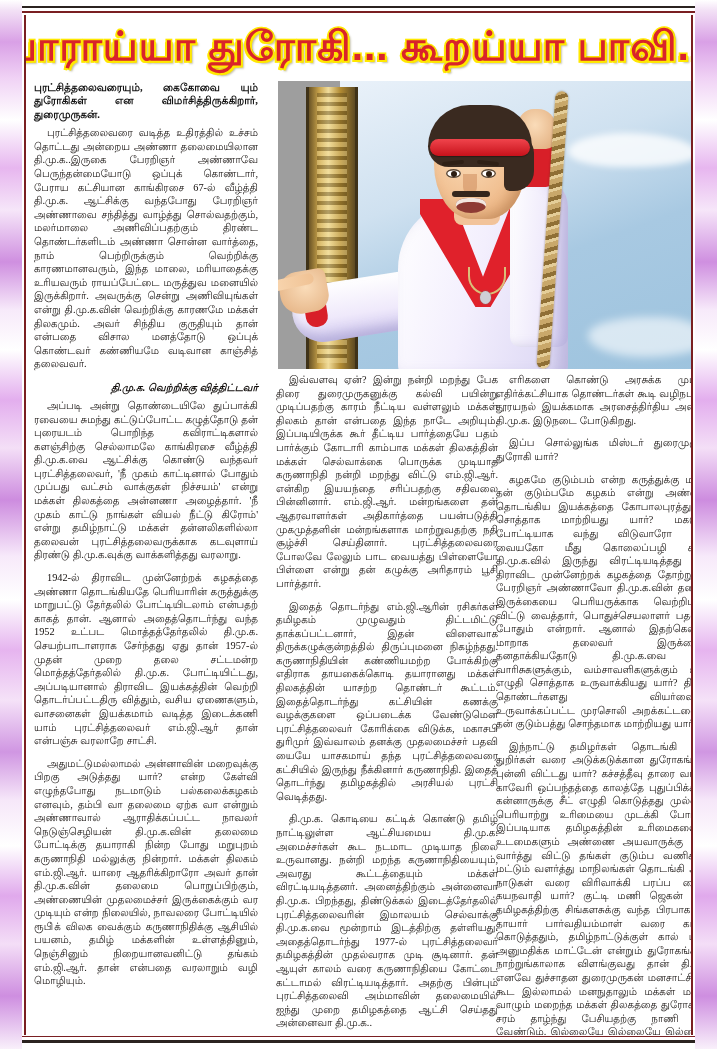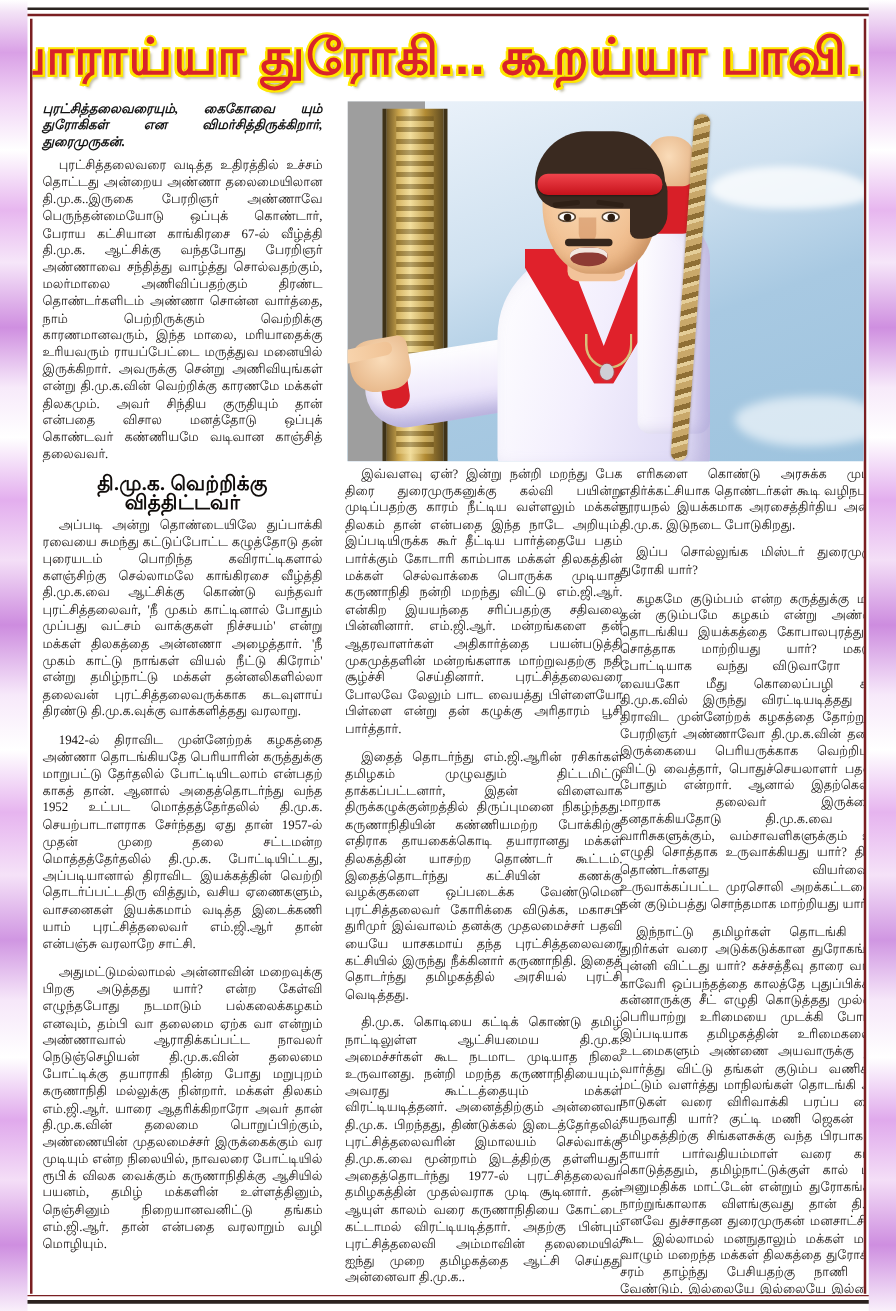--- a/index.html
+++ b/index.html
@@ -262,42 +262,43 @@
   }
   .col-1{left:6px;width:224px;}
   .col-2{left:248px;width:222px;}
   .col-3{left:468px;width:222px;}
 
   
   .col-2 .pad-top,.col-3 .pad-top{height:292px;}
 
   .lede{
     font-family:"Liberation Serif", serif;
-    font-weight:bold;font-style:italic;
+    font-weight:bold;
     font-size:10.6px;line-height:13.4px;
     color:#121212;text-align:justify;
     margin:0 0 5px 0;
   }
   .body{
     font-family:"Liberation Serif", serif;
     font-size:10.3px;line-height:13.6px;
     color:#15100e;text-align:justify;
     margin:0 0 9px 0;
     text-indent:13px;
     hyphens:auto;
     word-spacing:.3px;
   }
   .shead{
     font-family:"Liberation Serif", serif;
     font-weight:bold;
-    font-size:16px;line-height:15px;
+    font-size:10px;line-height:15px;
     color:#100c0a;
-    text-align:center;
+    text-align:right;
     margin:9px 0 4px 0;
     letter-spacing:.2px;
+    font-style:italic;
   }
 </style>
 </head>
 <body>
 
 <div id="page">
 
   <div class="edge-strip edge-left"></div>
   <div class="edge-strip edge-right"></div>
 

